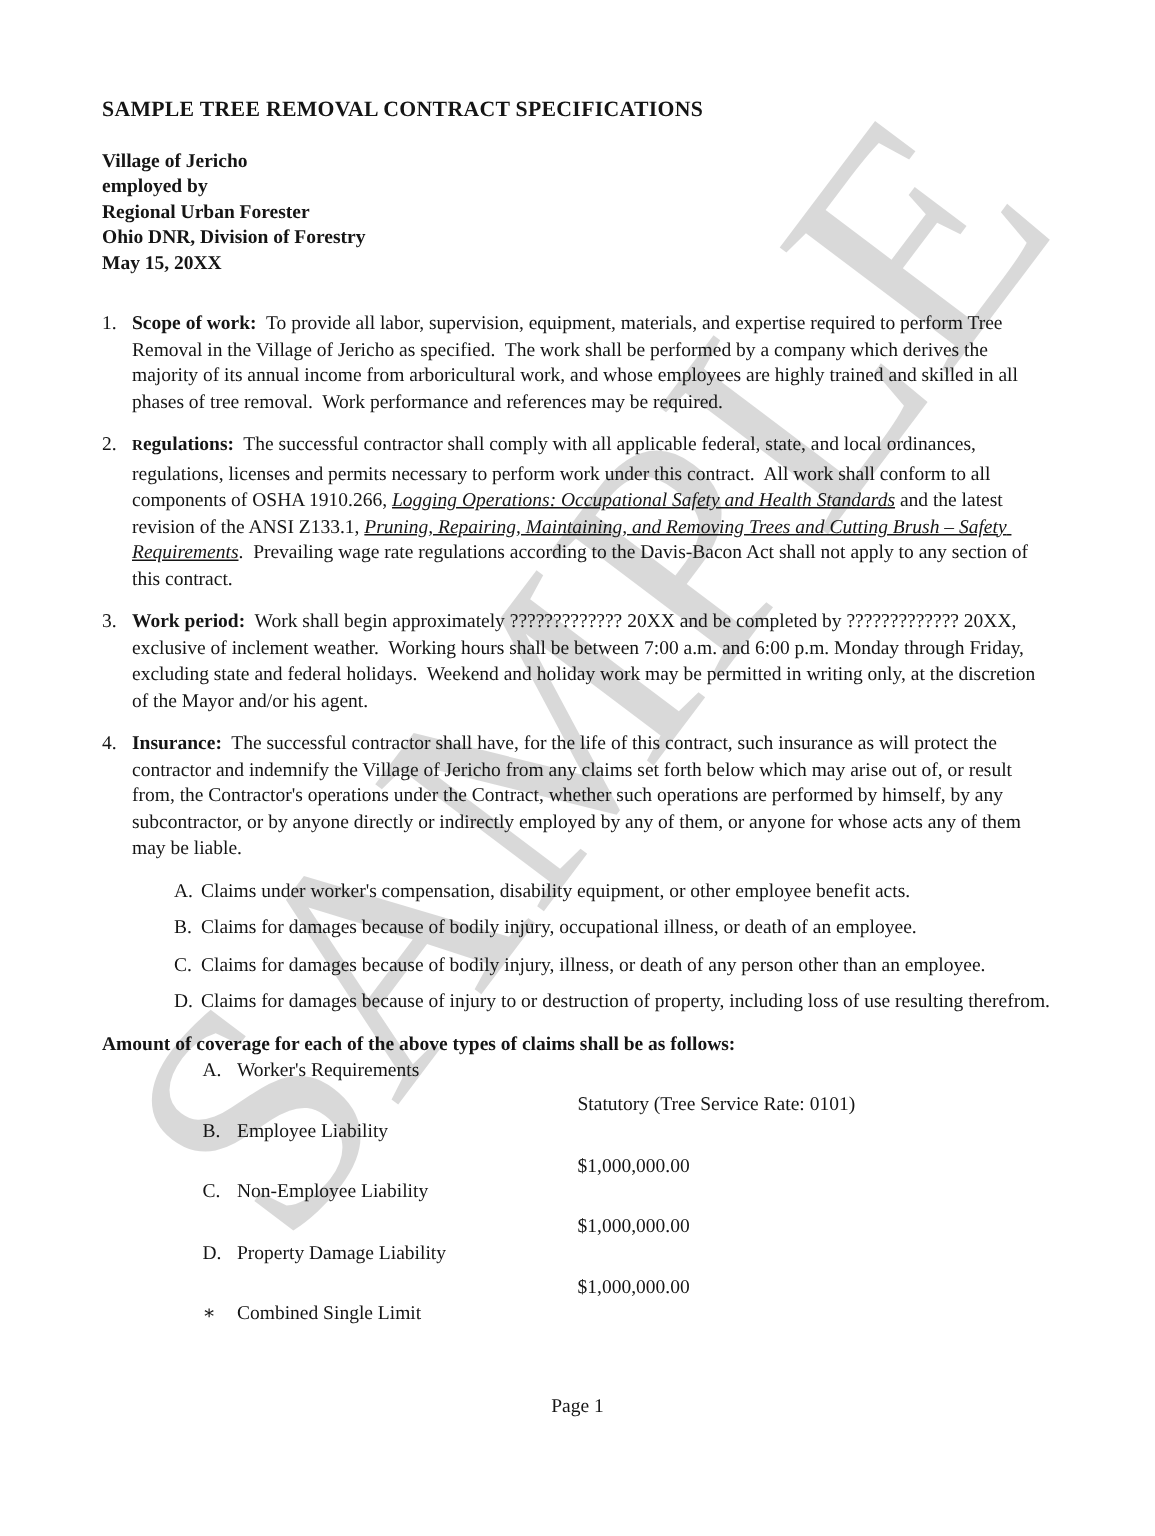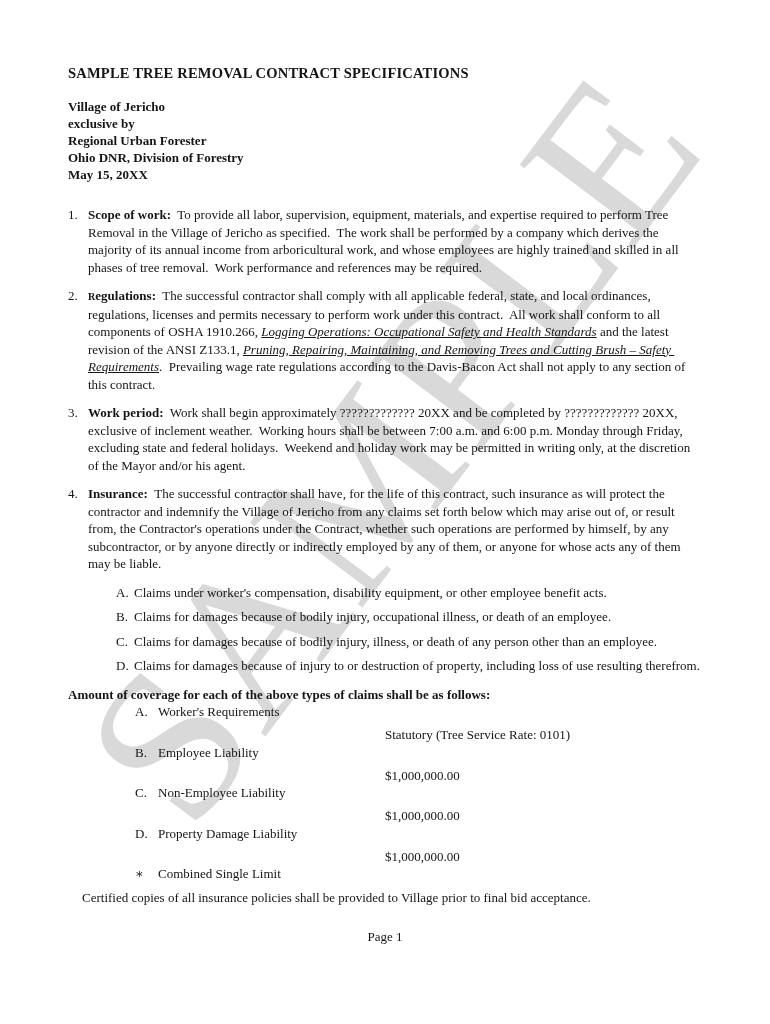--- a/index.html
+++ b/index.html
@@ -100,21 +100,21 @@
 <div class="page">
 
   <div class="watermark">SAMPLE</div>
 
   <div class="content">
 
     <div class="doc-title">SAMPLE TREE REMOVAL CONTRACT SPECIFICATIONS</div>
 
     <div class="subtitle">
       <div>Village of Jericho</div>
-      <div>exclusive by</div>
+      <div>employed by</div>
       <div>Regional Urban Forester</div>
       <div>Ohio DNR, Division of Forestry</div>
       <div>May 15, 20XX</div>
     </div>
 
     <div class="sections">
       <div class="section"><span class="sec-num">1.</span><span class="sec-heading"><span>Scope of work:</span></span><span class="sec-body"><span>  To provide all labor, supervision, equipment, materials, and expertise required to perform Tree Removal in the Village of Jericho as specified.  The work shall be performed by a company which derives the majority of its annual income from arboricultural work, and whose employees are highly trained and skilled in all phases of tree removal.  Work performance and references may be required.</span></span></div>
       <div class="section"><span class="sec-num">2.</span><span class="sec-heading"><span class="sc">R</span><span>egulations:</span></span><span class="sec-body"><span>  The successful contractor shall comply with all applicable federal, state, and local ordinances, regulations, licenses and permits necessary to perform work under this contract.  All work shall conform to all components of OSHA 1910.266, </span><span class="it">Logging Operations: Occupational Safety and Health Standards</span><span> and the latest revision of the ANSI Z133.1, </span><span class="it">Pruning, Repairing, Maintaining, and Removing Trees and Cutting Brush – Safety Requirements</span><span>.  Prevailing wage rate regulations according to the Davis-Bacon Act shall not apply to any section of this contract.</span></span></div>
       <div class="section"><span class="sec-num">3.</span><span class="sec-heading"><span>Work period:</span></span><span class="sec-body"><span>  Work shall begin approximately ????????????? 20XX and be completed by ????????????? 20XX, exclusive of inclement weather.  Working hours shall be between 7:00 a.m. and 6:00 p.m. Monday through Friday, excluding state and federal holidays.  Weekend and holiday work may be permitted in writing only, at the discretion of the Mayor and/or his agent.</span></span></div>
       <div class="section"><span class="sec-num">4.</span><span class="sec-heading"><span>Insurance:</span></span><span class="sec-body"><span>  The successful contractor shall have, for the life of this contract, such insurance as will protect the contractor and indemnify the Village of Jericho from any claims set forth below which may arise out of, or result from, the Contractor's operations under the Contract, whether such operations are performed by himself, by any subcontractor, or by anyone directly or indirectly employed by any of them, or anyone for whose acts any of them may be liable.</span></span></div>
@@ -150,19 +150,18 @@
         <span class="cov-name">Property Damage Liability</span>
         <span class="cov-amount">$1,000,000.00</span>
       </div>
       <div class="cov-row">
         <span class="cov-label">∗</span>
         <span class="cov-name">Combined Single Limit</span>
         <span class="cov-amount"></span>
       </div>
     </div>
 
-    <div class="cov-note">Certified copies of all insurance policies shall be provided to Village prior to final bid acceptance.</div>
 
   </div>
 
   <div class="footer">Page 1</div>
 
 </div>
 
 </body></html>

